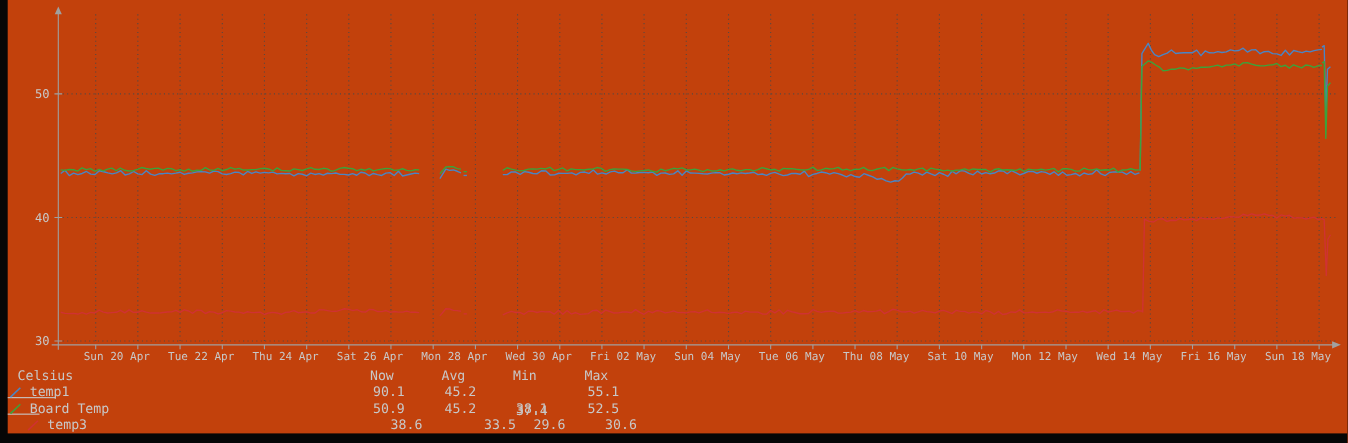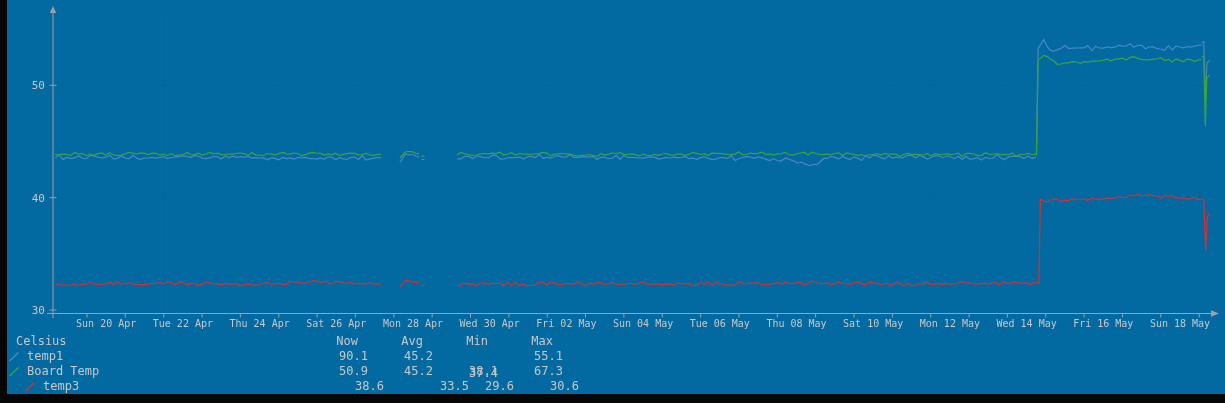--- a/index.html
+++ b/index.html
@@ -3,28 +3,28 @@
 <meta charset="utf-8">
 <style>
   html,body{margin:0;padding:0;}
   body{
     width:1225px;height:403px;overflow:hidden;position:relative;
     background:#060606;
     font-family:"DejaVu Sans Mono","Liberation Mono",monospace;
   }
   .panel{
     position:absolute;left:7px;top:0;width:1218px;height:394px;
-    background:#0369a1;
+    background:#c2410c;
   }
   .chart-svg{position:absolute;left:0;top:0;}
   .legend{
     position:absolute;left:0;top:0;width:100%;height:100%;
     font-size:12px;color:#c8c8c8;pointer-events:none;
   }
-  .lrow{position:absolute;height:15px;line-height:15px;white-space:pre;}
+  .lrow{position:absolute;height:15px;line-height:15px;white-space:pre;text-decoration:underline;}
   .lrow .swatch{position:absolute;left:1px;top:2px;}
   .lrow .slabel{position:absolute;left:20px;top:0;}
   .unit-label{position:absolute;left:9px;top:0;}
   .cell{position:absolute;width:70px;text-align:right;top:0;}
 </style>
 </head>
 <body>
 
 <div class="panel">
   <svg class="chart-svg" id="chart" width="1218" height="394" viewBox="0 0 1218 394">
@@ -137,18 +137,18 @@
     </svg>
   <div class="legend" id="legend">
     <div class="lrow" style="top:334px;left:0;width:100%;">
       <span class="unit-label">Celsius</span>
     <span class="cell" style="left: 281px;">Now</span><span class="cell" style="left: 346px;">Avg</span><span class="cell" style="left: 411px;">Min</span><span class="cell" style="left: 476px;">Max</span></div>
   <div class="lrow" style="top: 349px; left: 0px; width: 100%;"><svg width="14" height="12" class="swatch">
           <line x1="1.5" y1="10" x2="10.5" y2="1.5" stroke="#4a85c4" stroke-width="1.5"></line>
         </svg><span class="slabel">temp1</span><span class="cell" style="left: 291px;">90.1</span><span class="cell" style="left: 356px;">45.2</span><span class="cell" style="left: 421px; margin-top: 17px;">37.4</span><span class="cell" style="left: 486px;">55.1</span></div>
       <div class="lrow" style="top: 364px; left: 0px; width: 100%;"><svg width="14" height="12" class="swatch">
           <line x1="1.5" y1="10" x2="10.5" y2="1.5" stroke="#3ba33b" stroke-width="1.5"></line>
-        </svg><span class="slabel">Board Temp</span><span class="cell" style="left: 291px;">50.9</span><span class="cell" style="left: 356px;">45.2</span><span class="cell" style="left: 421px;">38.1</span><span class="cell" style="left: 486px;">67.3</span></div>
+        </svg><span class="slabel">Board Temp</span><span class="cell" style="left: 291px;">50.9</span><span class="cell" style="left: 356px;">45.2</span><span class="cell" style="left: 421px;">38.1</span><span class="cell" style="left: 486px;">52.5</span></div>
       <div class="lrow" style="top: 379px; left: 0px; width: 100%; margin-left: 16px;"><svg width="14" height="12" class="swatch">
           <line x1="1.5" y1="10" x2="10.5" y2="1.5" stroke="#cf3232" stroke-width="1.5"></line>
         </svg><span class="slabel">temp3</span><span class="cell" style="left: 291px; text-align: right;">38.6</span><span class="cell" style="left: 376px;">33.5</span><span class="cell" style="left: 421px;">29.6</span><span class="cell" style="left: 486px;">30.6</span></div>
     </div>
 </div>
 
 </body></html>

